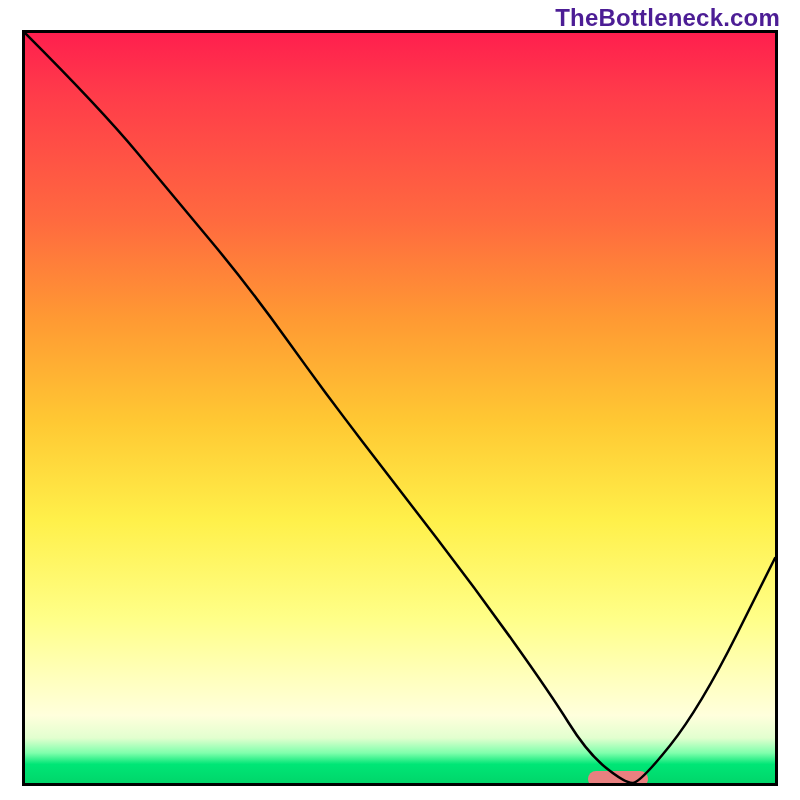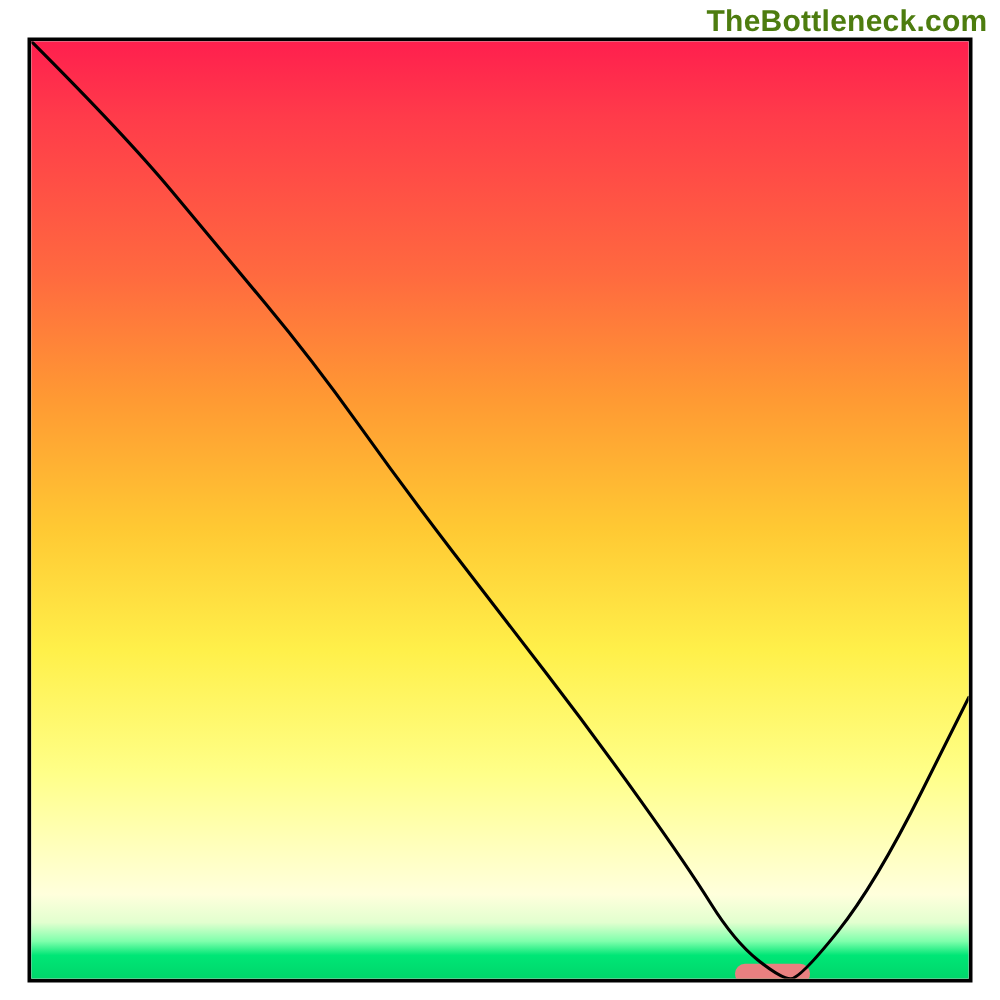--- a/index.html
+++ b/index.html
@@ -11,24 +11,24 @@
     font-family: Arial, Helvetica, sans-serif;
   }
   .container {
     position: relative;
     width: 800px;
     height: 800px;
   }
   .watermark {
     position: absolute;
     top: 4px;
-    right: 10px;
+    right: 20px;
     font-size: 24px;
     font-weight: 600;
-    color: #4d7c0f;
+    color: #4c1d95;
     letter-spacing: 0.2px;
   }
   .plot-frame {
     position: absolute;
     left: 22px;
     top: 30px;
     width: 756px;
     height: 756px;
     border: 3px solid #000000;
     box-sizing: border-box;

